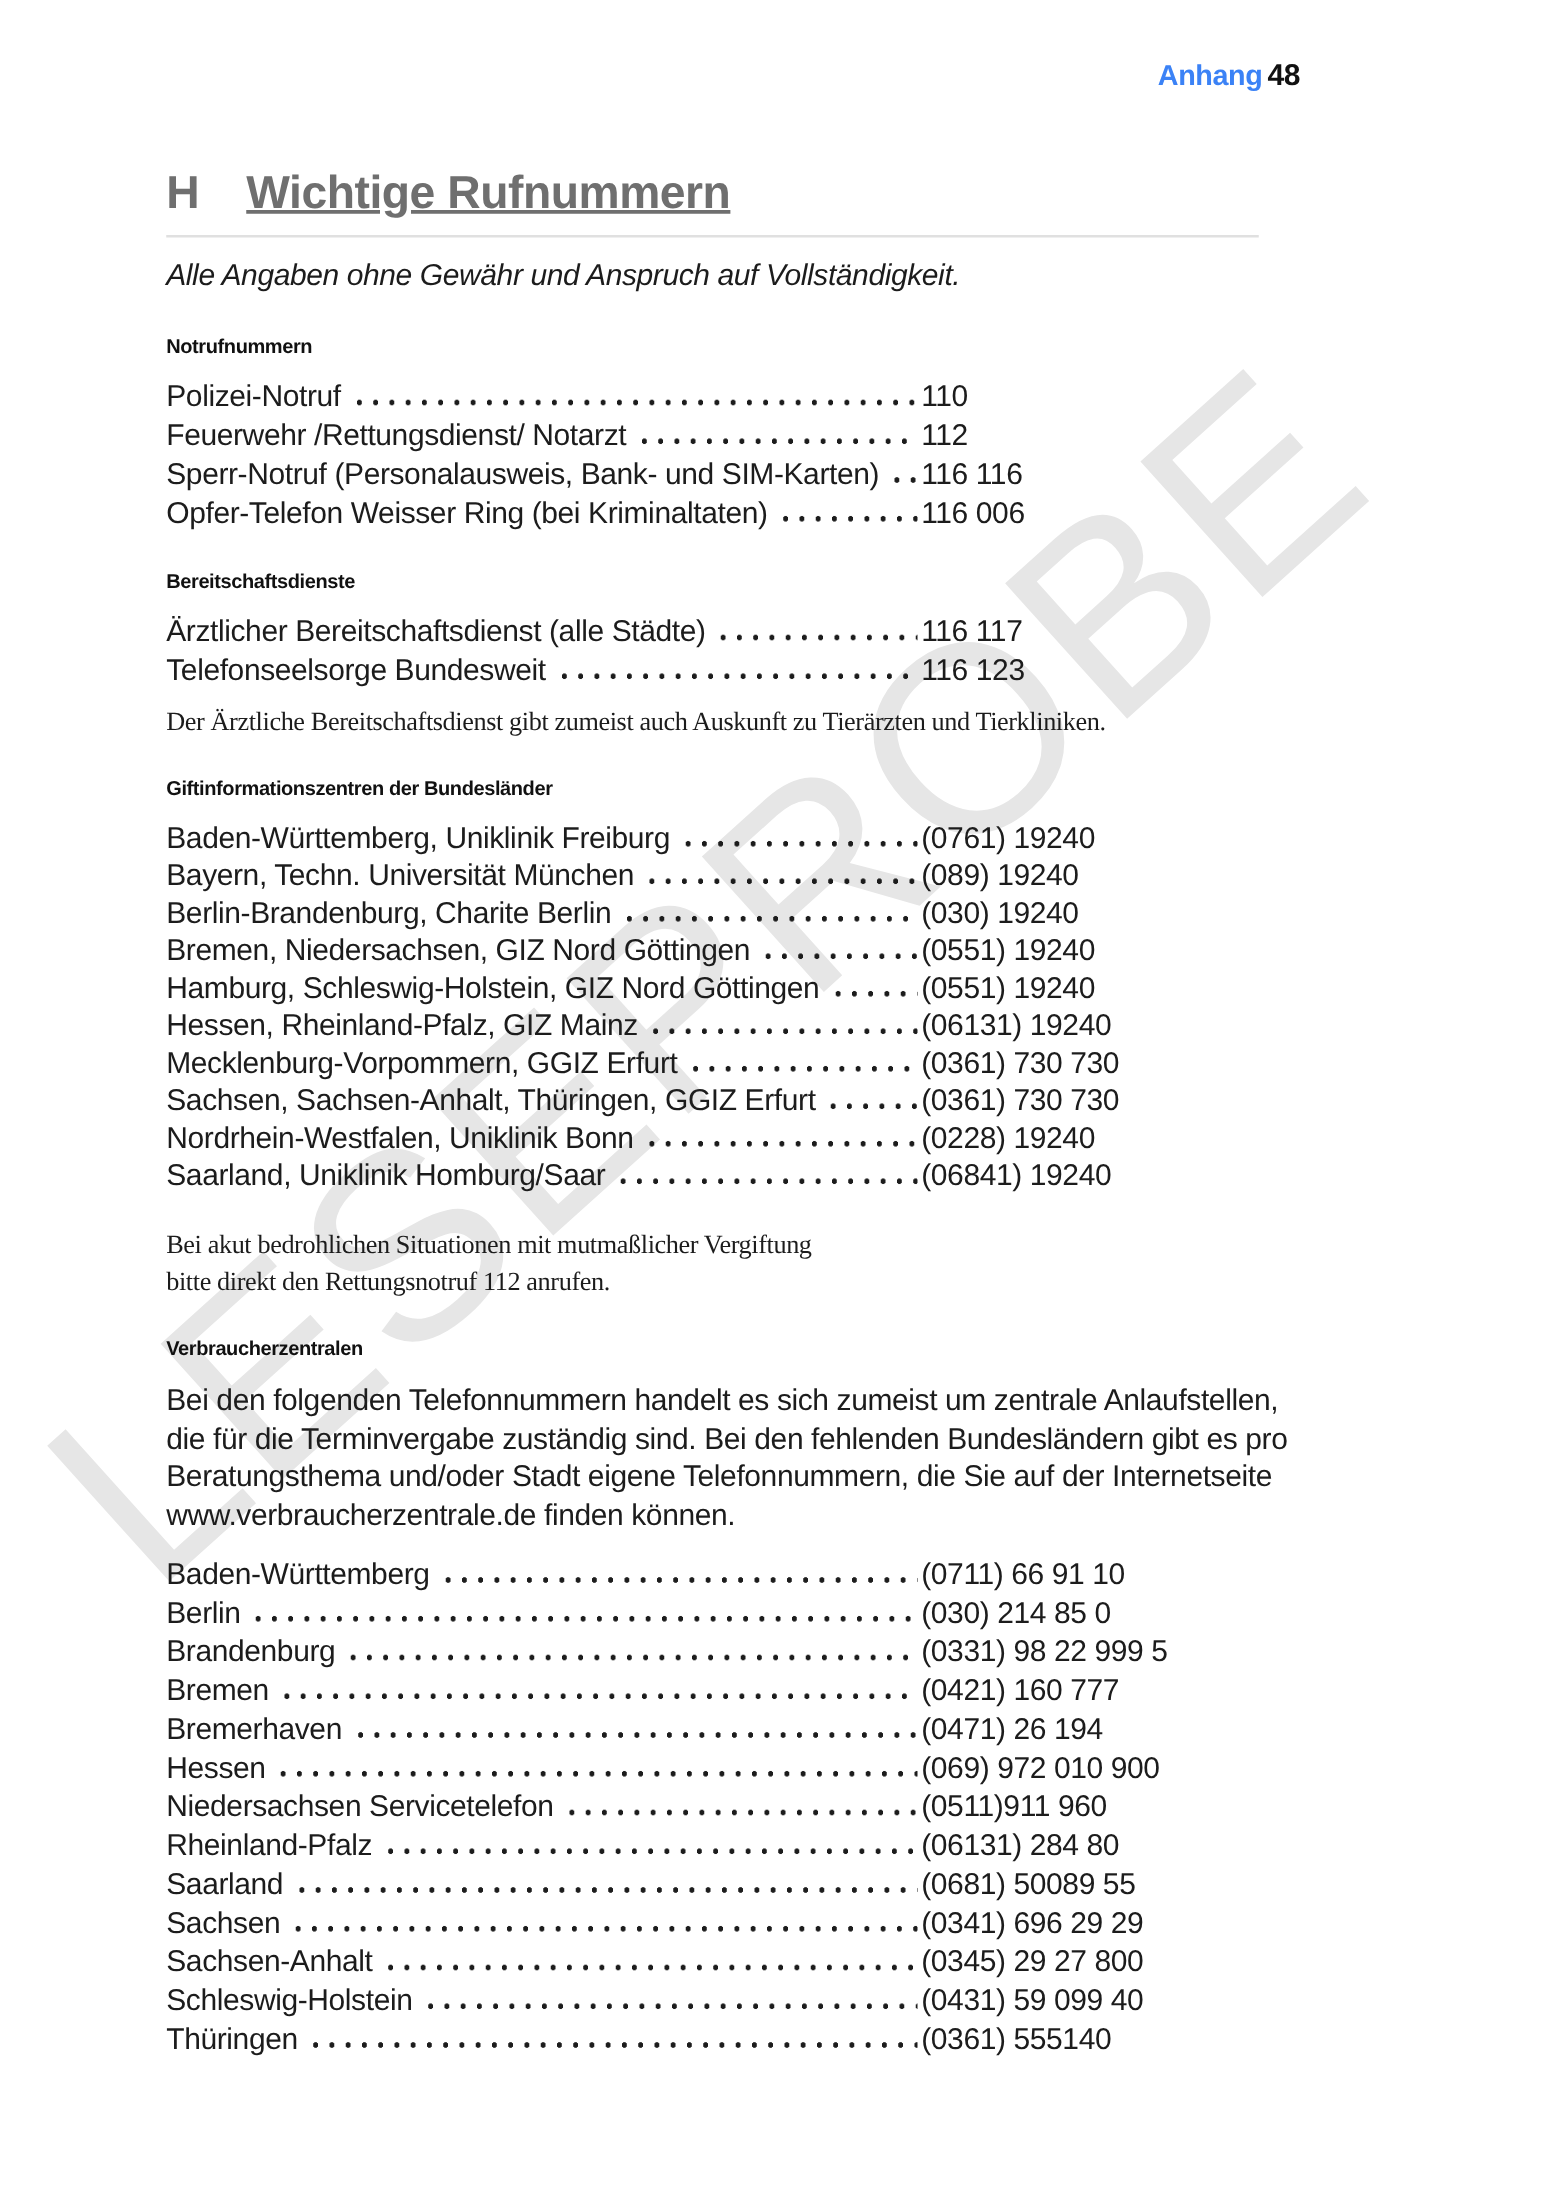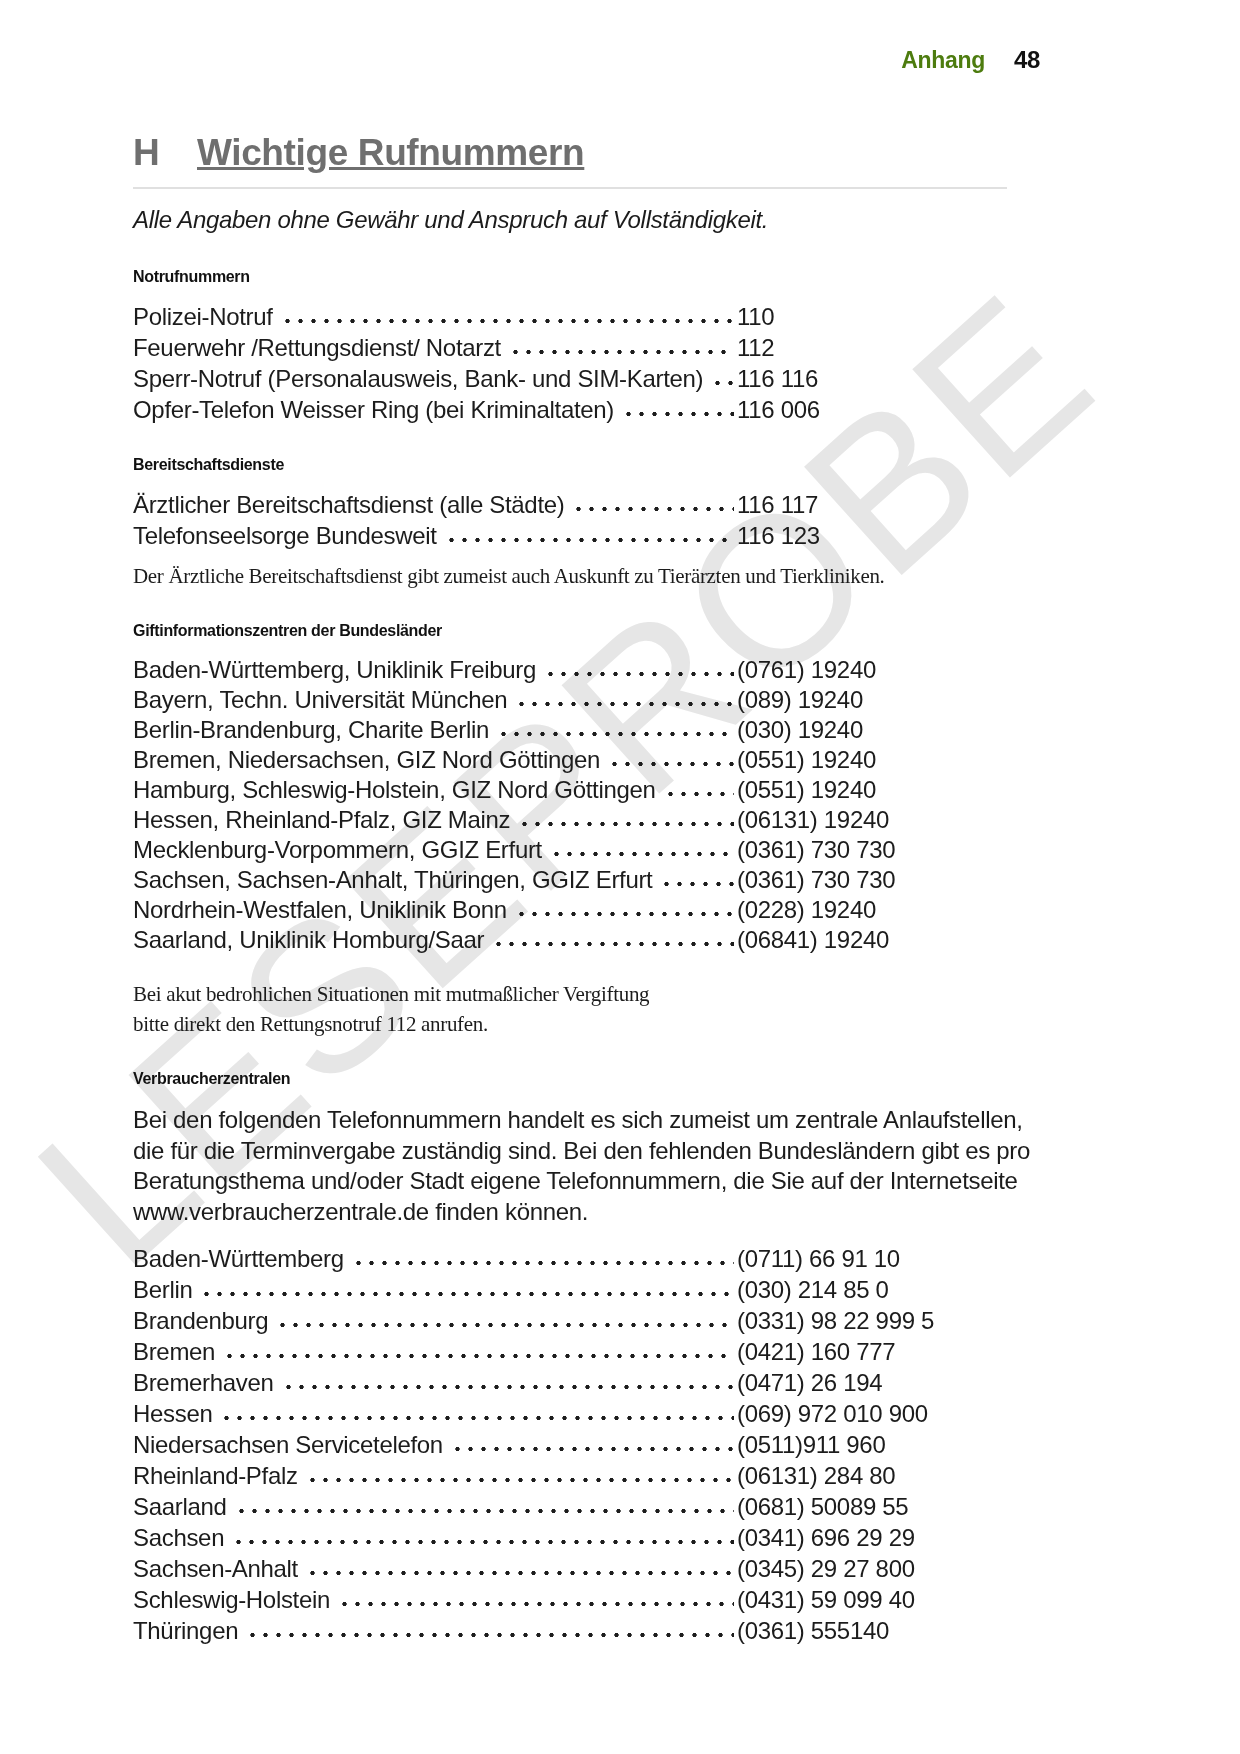--- a/index.html
+++ b/index.html
@@ -26,22 +26,22 @@
   }
   .content { position: relative; z-index: 1; padding-left: 133px; }
 
   .page-header {
     width: 907px;           
     margin-top: 46px;
     text-align: right;
     line-height: 28px;
     white-space: nowrap;
   }
-  .page-header .anhang { color: #4d7c0f; font-size: 23px; font-weight: bold; }
-  .page-header .pagenum { color: #111111; font-size: 24px; font-weight: bold; margin-left: 29px; }
+  .page-header .anhang { color: #3b82f6; font-size: 23px; font-weight: bold; }
+  .page-header .pagenum { color: #111111; font-size: 24px; font-weight: bold; margin-left: 4px; }
 
   h1 {
     margin-top: 56px;
     font-size: 37px;
     font-weight: bold;
     color: #6f6f6f;
     line-height: 40px;
     letter-spacing: -0.01em;
     white-space: nowrap;
     text-decoration: underline;

